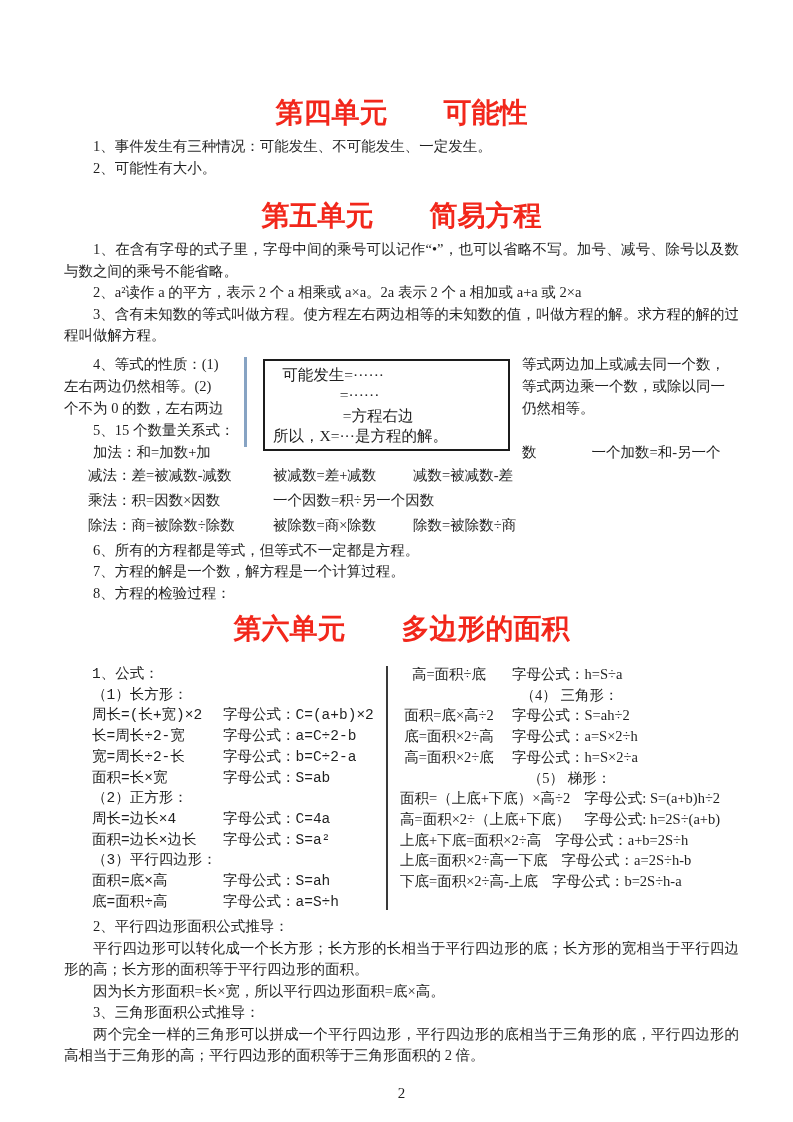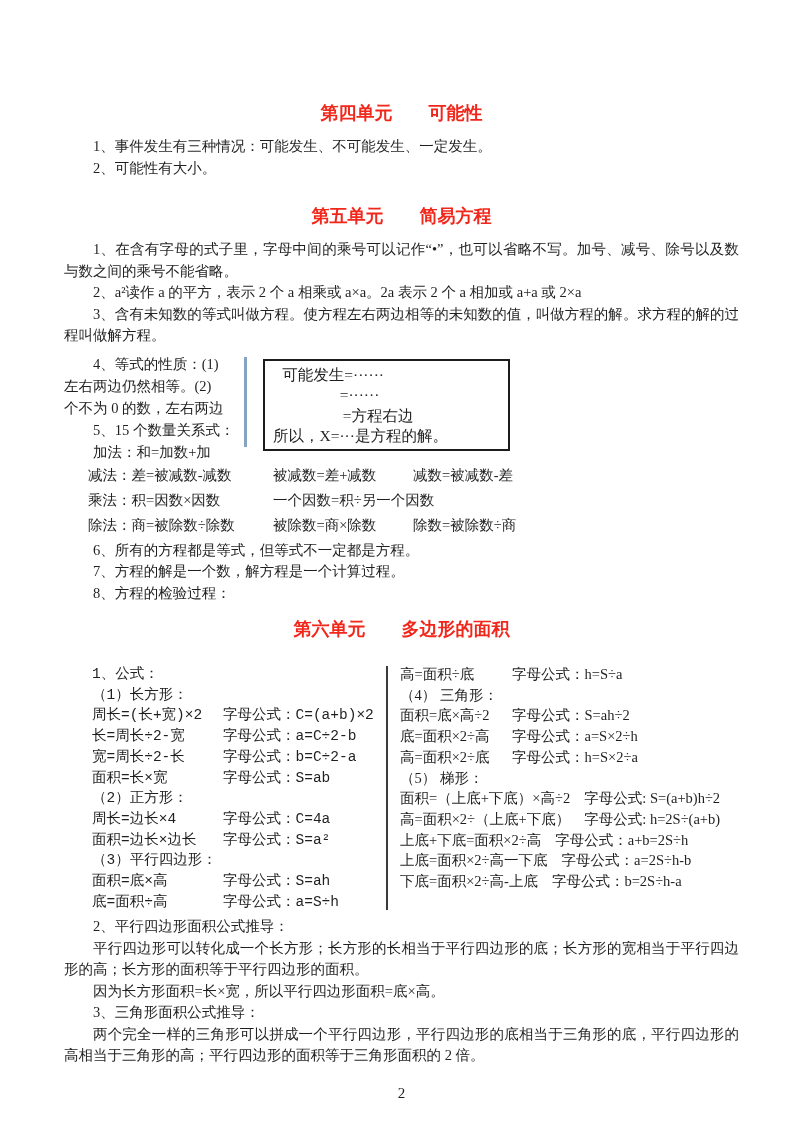--- a/index.html
+++ b/index.html
@@ -6,21 +6,21 @@
   html,body { background:#ffffff; }
   body {
     width:793px; height:1122px; overflow:hidden;
     font-family:"Liberation Serif","DejaVu Serif",serif;
     font-size:14.5px; color:#1f1f1f;
   }
   .content { padding:0 54px 0 64px; }
   .unit-title {
     text-align:center; color:#f2271b; font-weight:bold;
     font-family:"Liberation Sans","DejaVu Sans",sans-serif;
-    font-size:18px; line-height:30px;
+    font-size:28px; line-height:30px;
   }
   .t1 { margin-top:98px; margin-bottom:8px; }
   .t2 { margin-top:22px; margin-bottom:8px; }
   .t3 { margin-top:10px; margin-bottom:20px; }
   .item { line-height:21.5px; text-indent:2em; }
   .para { line-height:21.5px; text-indent:2em; text-align:justify; }
 
   
   .eq-region { display:flex; margin-top:6px; }
   .eq-left { width:180px; line-height:22px; }
@@ -42,21 +42,21 @@
   .ops-row { display:flex; margin-left:24px; line-height:25px; white-space:nowrap; }
   .ops-row .c1 { width:185px; }
   .ops-row .c2 { width:140px; }
 
   .items-tail { margin-top:2px; }
 
   
   .f-region { display:flex; margin-top:2px; }
   .f-left { width:322px; padding-left:28px;font-family:Liberation Mono, monospace; }
   .vline-dark { width:2px; background:#3a3a3a; margin:2px 0; flex:0 0 2px; }
-  .f-right { flex:1; padding-left:12px; }
+  .f-right { flex:1; padding-left:12px;text-align:center; }
   .f-row { display:flex; line-height:20.7px; white-space:nowrap; }
   .f-head { line-height:20.7px; }
   .fa { min-width:131px; padding-right:14px; }
   .fa2 { min-width:112px; padding-right:14px; }
 
   .bottom { margin-top:4px; }
   .page-num { text-align:center; margin-top:16px; font-size:15px; line-height:20px; }
 </style>
 </head>
 <body>
@@ -80,20 +80,29 @@
       <div class="ind">5、15 个数量关系式：</div>
       <div class="ind">加法：和=加数+加</div>
     </div>
     <div class="vline-blue"></div>
     <div class="eq-box">
       <div class="b0">可能发生=······</div>
       <div class="b1">=······</div>
       <div class="b2">=方程右边</div>
       <div>所以，X=···是方程的解。</div>
     </div>
+    <div class="eq-right">
+      <div>等式两边加上或减去同一个数，</div>
+      <div>等式两边乘一个数，或除以同一</div>
+      <div>仍然相等。</div>
+      <div class="eq-right-tail">
+        <span>数</span>
+        <span class="gap">一个加数=和-另一个</span>
+      </div>
+    </div>
   </div>
 
   <div class="ops-row">
     <span class="c1">减法：差=被减数-减数</span>
     <span class="c2">被减数=差+减数</span>
     <span>减数=被减数-差</span>
   </div>
   <div class="ops-row">
     <span class="c1">乘法：积=因数×因数</span>
     <span>一个因数=积÷另一个因数</span>

